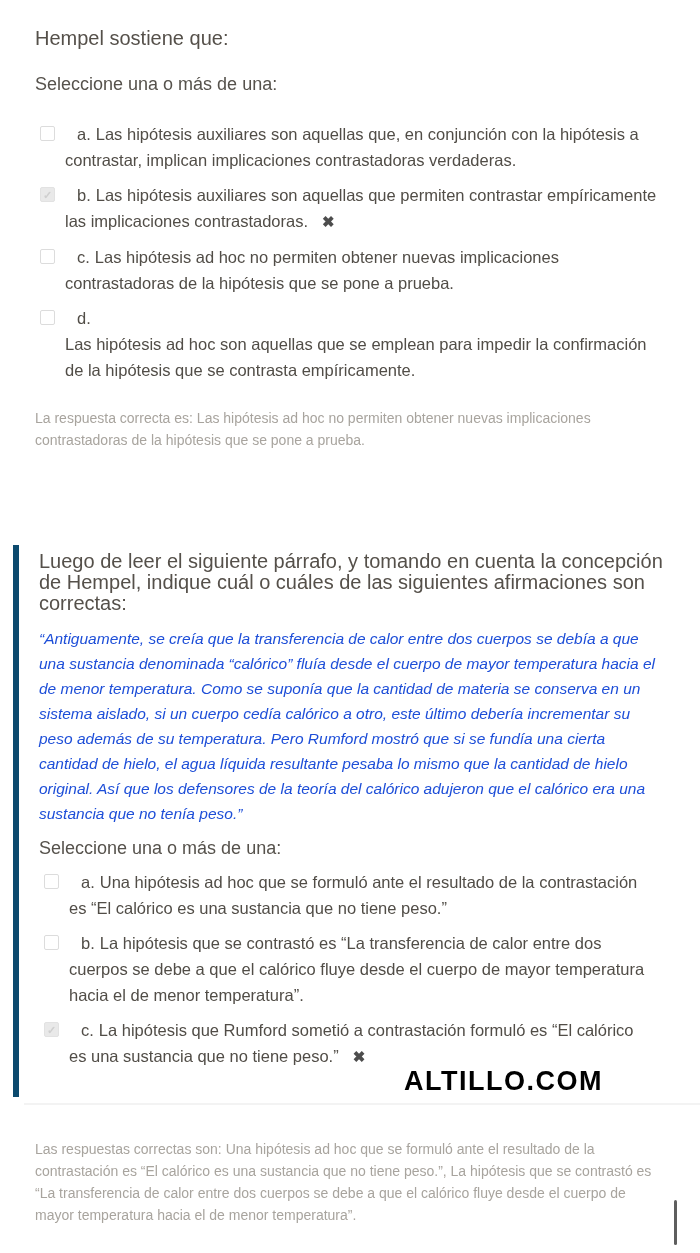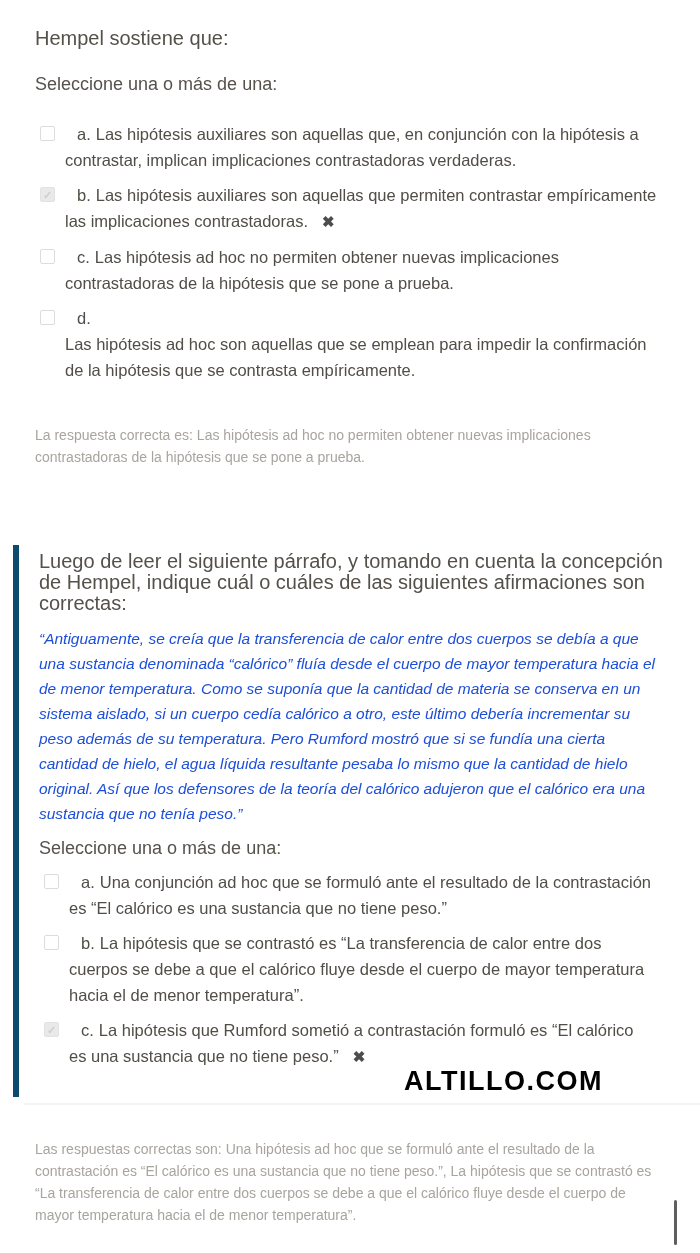--- a/index.html
+++ b/index.html
@@ -25,21 +25,21 @@
     display:block; color:#cfcfcf; font-size:11px; line-height:14px; font-weight:bold;
   }
   .opt-text { font-size:16.5px; line-height:26px; text-indent:12px; color:#514d47; }
   .opt-label { margin-right:5px; }
   .opt-body { text-indent:0; }
   .option-block .opt-label { display:block; }
   .x-mark { font-weight:bold; font-size:15px; color:#4d4d4d; margin-left:14px; font-style:normal; }
   .feedback { font-size:14px; line-height:22px; color:#a8a49e; }
   #q1 { position:absolute; top:20px; left:35px; width:632px; }
   #q1 .prompt { margin-top:8px; }
-  #feedback1 { position:absolute; top:424px; left:35px; width:625px; }
+  #feedback1 { position:absolute; top:407px; left:35px; width:625px; }
   #q2 {
     position:absolute; top:545px; left:13px; width:662px; height:552px;
     border-left:6px solid #0c4a6e; padding-left:20px; padding-top:6px;
   }
   .quote {
     margin-top:12px; font-style:italic; font-size:15.5px; line-height:25px;
     color:#1d4ed8; width:618px;
   }
   #q2 .instruction { margin-top:13px; }
   #q2 .options { margin-top:12px; }
@@ -90,21 +90,21 @@
 <div id="feedback1" class="feedback">La respuesta correcta es: Las hipótesis ad hoc no permiten obtener nuevas implicaciones contrastadoras de la hipótesis que se pone a prueba.</div>
 
 <div id="q2">
   <div class="prompt">Luego de leer el siguiente párrafo, y tomando en cuenta la concepción de Hempel, indique cuál o cuáles de las siguientes afirmaciones son correctas:</div>
   <div class="quote">“Antiguamente, se creía que la transferencia de calor entre dos cuerpos se debía a que una sustancia denominada “calórico” fluía desde el cuerpo de mayor temperatura hacia el de menor temperatura. Como se suponía que la cantidad de materia se conserva en un sistema aislado, si un cuerpo cedía calórico a otro, este último debería incrementar su peso además de su temperatura. Pero Rumford mostró que si se fundía una cierta cantidad de hielo, el agua líquida resultante pesaba lo mismo que la cantidad de hielo original. Así que los defensores de la teoría del calórico adujeron que el calórico era una sustancia que no tenía peso.”</div>
   <div class="instruction">Seleccione una o más de una:</div>
 
   <div class="options">
     <div class="option">
       <span class="checkbox"></span>
-      <div class="opt-text"><span class="opt-label">a.</span><span>Una conjunción ad hoc que se formuló ante el resultado de la contrastación es “El calórico es una sustancia que no tiene peso.”</span></div>
+      <div class="opt-text"><span class="opt-label">a.</span><span>Una hipótesis ad hoc que se formuló ante el resultado de la contrastación es “El calórico es una sustancia que no tiene peso.”</span></div>
     </div>
     <div class="option">
       <span class="checkbox"></span>
       <div class="opt-text"><span class="opt-label">b.</span><span>La hipótesis que se contrastó es “La transferencia de calor entre dos cuerpos se debe a que el calórico fluye desde el cuerpo de mayor temperatura hacia el de menor temperatura”.</span></div>
     </div>
     <div class="option">
       <span class="checkbox checked">
           <span class="check-glyph">✓</span>
         </span>
       <div class="opt-text"><span class="opt-label">c.</span><span>La hipótesis que Rumford sometió a contrastación formuló es “El calórico es una sustancia que no tiene peso.”</span><span class="x-mark">✖</span></div>

